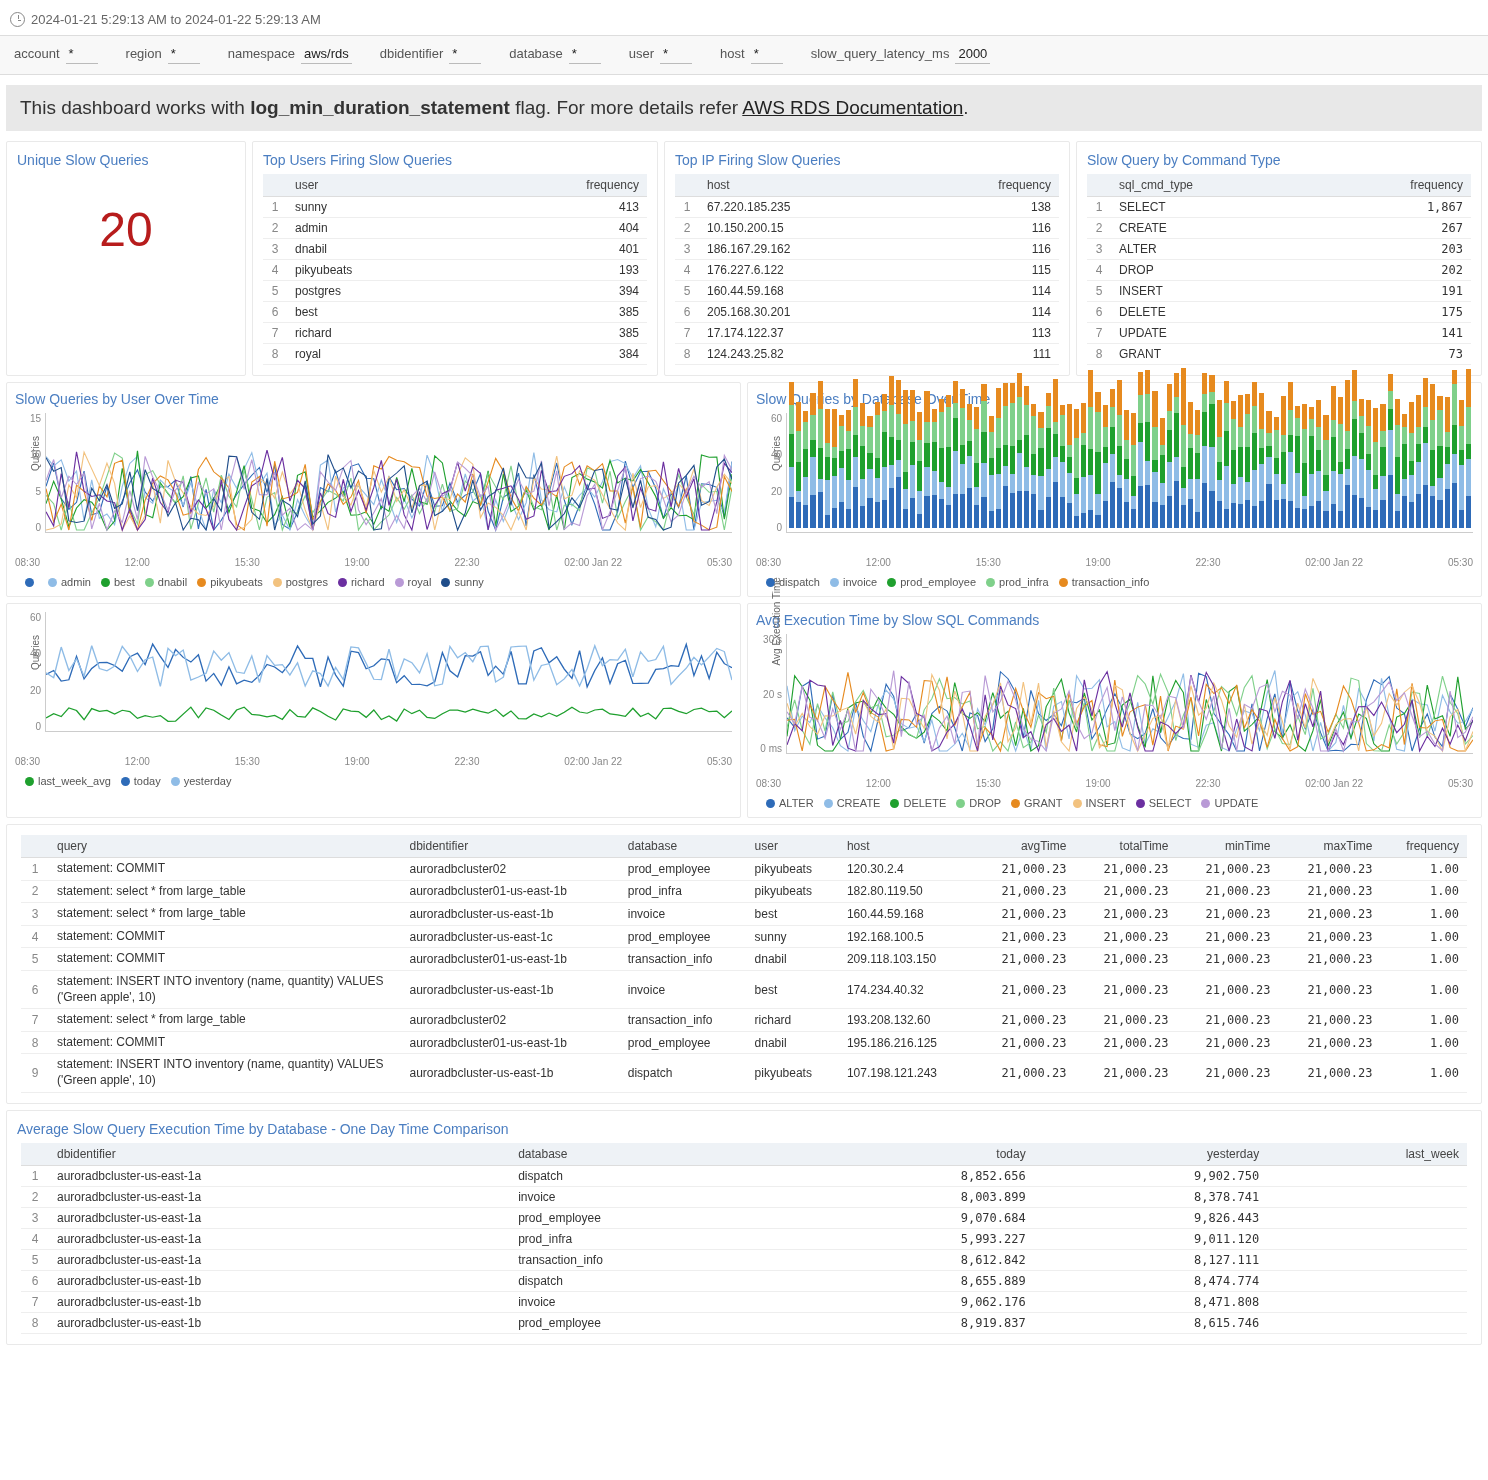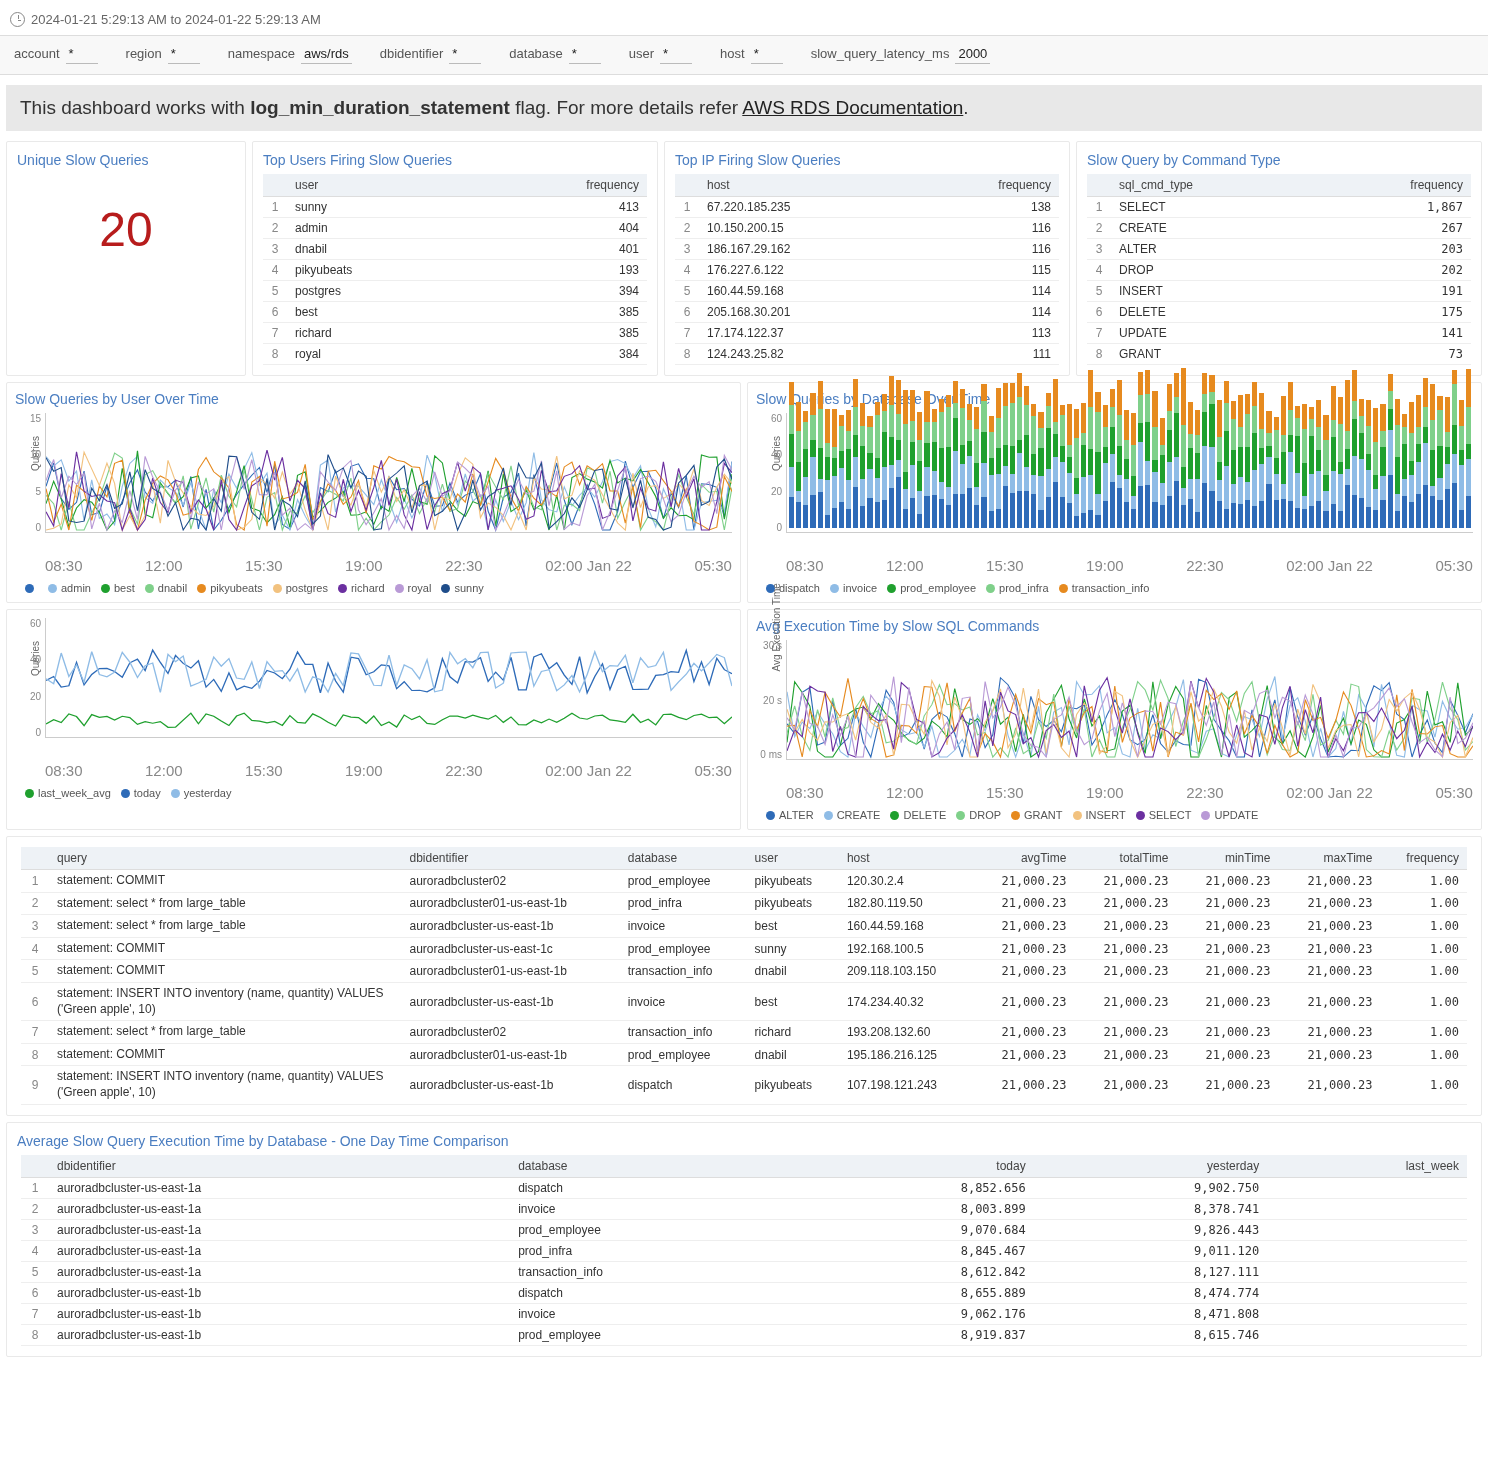--- a/index.html
+++ b/index.html
@@ -24,21 +24,21 @@
 .tbl{width:100%;border-collapse:collapse}
 .tbl th{background:#eef2f6;font-weight:400;color:#444;padding:4px 8px;font-size:12px;text-align:left;border-bottom:1px solid #ddd}
 .tbl th.rt,.tbl td.rt{text-align:right}
 .tbl td{padding:3px 8px;font-size:12px;border-bottom:1px solid #eee}
 .tbl td.idx{color:#888;text-align:center;width:24px}
 .tbl td.mono{font-family:Menlo,Consolas,monospace}
 .chart{padding:8px}
 .chart-body{position:relative;height:140px;margin-left:30px}
 .chart-yaxis{position:absolute;left:-28px;top:0;bottom:20px;width:24px;display:flex;flex-direction:column;justify-content:space-between;font-size:10px;color:#888;text-align:right}
 .chart-ylabel{position:absolute;left:-10px;top:50%;transform:rotate(-90deg) translateX(50%);transform-origin:left;font-size:10px;color:#666}
-.chart-xaxis{display:flex;justify-content:space-between;font-size:15px;color:#888;margin-left:30px;margin-top:4px}
+.chart-xaxis{display:flex;justify-content:space-between;font-size:10px;color:#888;margin-top:4px}
 .chart-plot{position:absolute;left:0;right:0;top:0;bottom:20px;border-left:1px solid #ccc;border-bottom:1px solid #ccc}
 .legend{display:flex;flex-wrap:wrap;gap:10px;font-size:11px;color:#555;margin-top:8px;margin-left:10px}
 .legend-item{display:flex;align-items:center;gap:4px}
 .dot{width:9px;height:9px;border-radius:50%}
 svg.plot{width:100%;height:100%;display:block}
 .stacked-bars{display:flex;align-items:flex-end;height:100%;gap:2px;padding:4px 2px}
 .bar{flex:1;display:flex;flex-direction:column-reverse}
 .bar>div{width:100%}
 .w-kpi{width:180px}
 .w-table-sm{flex:1}
@@ -1276,21 +1276,21 @@
               <td class="">auroradbcluster-us-east-1a</td>
               <td class="">prod_employee</td>
               <td class="rt mono">9,070.684</td>
               <td class="rt mono">9,826.443</td>
               <td class="rt mono"></td>
             </tr>
             <tr>
               <td class="idx">4</td>
               <td class="">auroradbcluster-us-east-1a</td>
               <td class="">prod_infra</td>
-              <td class="rt mono">8,845.467</td>
+              <td class="rt mono">5,993.227</td>
               <td class="rt mono">9,011.120</td>
               <td class="rt mono"></td>
             </tr>
             <tr>
               <td class="idx">5</td>
               <td class="">auroradbcluster-us-east-1a</td>
               <td class="">transaction_info</td>
               <td class="rt mono">8,612.842</td>
               <td class="rt mono">8,127.111</td>
               <td class="rt mono"></td>

